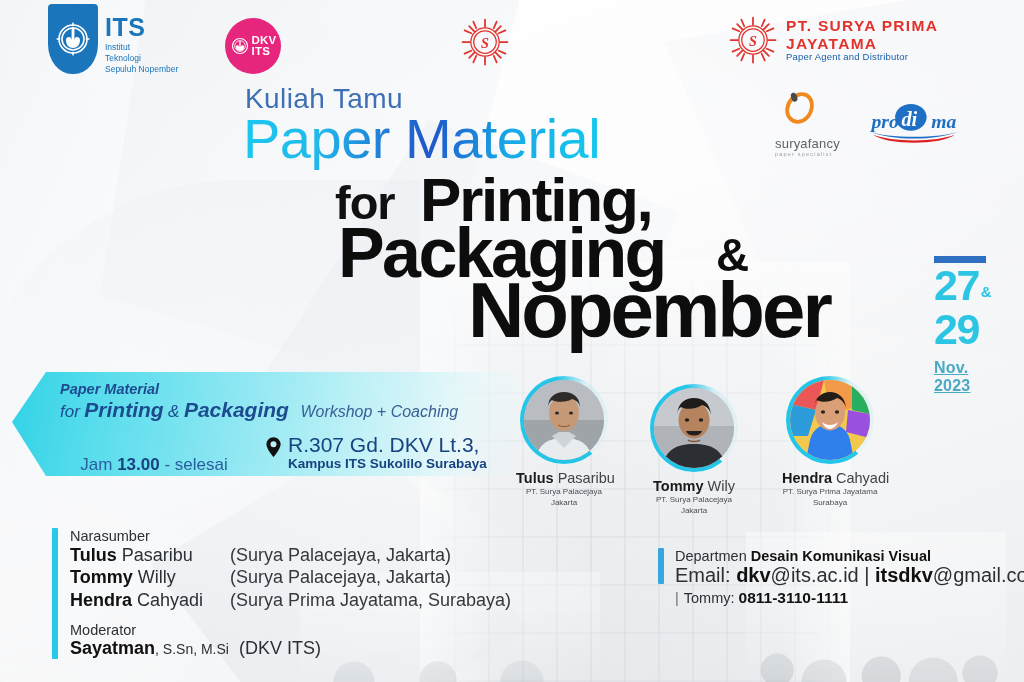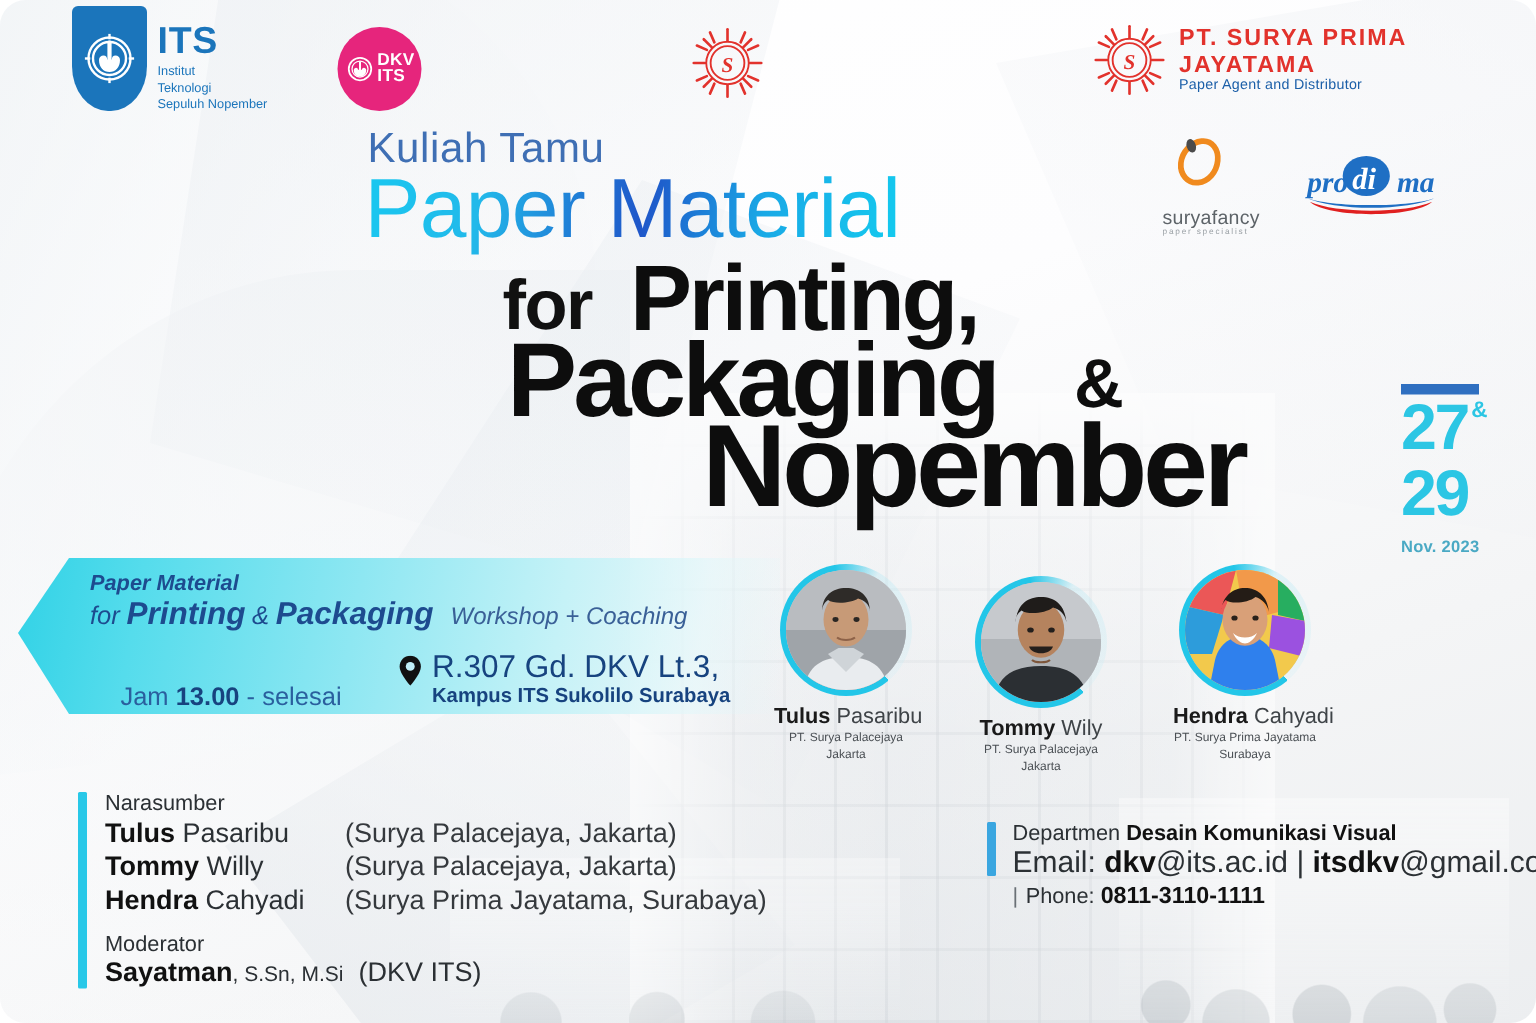--- a/index.html
+++ b/index.html
@@ -4,21 +4,20 @@
 <style>
   html,body{margin:0;padding:0;}
   body{
     width:1024px;height:682px;overflow:hidden;
     font-family:"Liberation Sans","DejaVu Sans",sans-serif;
     background:#ffffff;
   }
   #poster{
     position:relative;width:1024px;height:682px;overflow:hidden;
     background:linear-gradient(160deg,#ffffff 0%,#fdfdfe 40%,#f4f5f6 72%,#eceef0 100%);
-    border-radius:17px;
   }
 
   
   .fold{position:absolute;pointer-events:none;}
   .fold-a{left:-120px;top:-60px;width:520px;height:560px;
     background:linear-gradient(120deg,rgba(236,240,243,.95) 0%,rgba(250,251,252,.3) 60%);
     border-radius:0 70% 55% 0/0 60% 70% 0;transform:rotate(-6deg);}
   .fold-b{left:-40px;top:180px;width:460px;height:520px;
     background:linear-gradient(200deg,rgba(243,245,247,.9),rgba(255,255,255,.2));
     border-radius:60% 0 0 20%/55% 0 0 25%;}
@@ -111,25 +110,25 @@
 
   .hl-for{position:absolute;left:335px;top:175px;font-size:47px;font-weight:bold;color:#111;letter-spacing:-1px;}
   .hl-printing{position:absolute;left:420px;top:164px;font-size:62px;font-weight:bold;color:#0d0d0d;letter-spacing:-2.2px;}
   .hl-packaging{position:absolute;left:338px;top:213px;font-size:70px;font-weight:bold;color:#0d0d0d;letter-spacing:-2.6px;}
   .hl-amp{position:absolute;left:716px;top:228px;font-size:46px;font-weight:bold;color:#0d0d0d;}
   .hl-branding{position:absolute;left:468px;top:265px;font-size:78px;font-weight:bold;color:#0d0d0d;letter-spacing:-3px;}
 
   
   .datebadge{position:absolute;left:934px;top:256px;width:72px;text-align:left;}
   .db-rule{width:52px;height:7px;background:#2f6fc0;margin-bottom:5px;}
-  .db-row{display:flex;align-items:flex-start;line-height:.82;}
+  .db-row{display:flex;align-items:flex-end;line-height:.82;}
   .db-num{font-size:43px;font-weight:bold;color:#2cc6e4;letter-spacing:-1.5px;}
   .db-amp{font-size:15px;font-weight:bold;color:#2cc6e4;margin-left:2px;margin-bottom:5px;}
   .db-num2{font-size:43px;font-weight:bold;color:#2cc6e4;letter-spacing:-1.5px;margin-top:2px;}
-  .db-month{font-size:11px;font-weight:bold;color:#4aa9c4;margin-top:5px;letter-spacing:.2px;}
+  .db-month{font-size:16px;font-weight:bold;color:#4aa9c4;margin-top:5px;letter-spacing:.2px;text-decoration:underline;}
 
   
   .banner{position:absolute;left:12px;top:372px;width:508px;height:104px;
     background:linear-gradient(100deg,#31d2e6 0%,#55dcec 16%,#8ee7f2 44%,#c5f2f7 70%,rgba(223,247,250,.55) 88%,rgba(235,250,252,0) 100%);
     clip-path:polygon(0 48%,34px 0,508px 0,508px 104px,34px 104px);}
   .banner-line1{position:absolute;left:60px;top:381px;font-size:14.5px;font-style:italic;
     font-weight:bold;color:#1d4b8f;}
   .banner-line2{position:absolute;left:60px;top:398px;font-style:italic;color:#1d4b8f;white-space:nowrap;}
   .banner-line2 .lt{font-size:17px;font-weight:400;}
   .banner-line2 .bd{font-size:21px;font-weight:bold;}
@@ -468,18 +467,18 @@
   <div class="contact">
     <div class="contact-bar"></div>
     <div>
       <div class="c-dept">
         <span>Departmen </span><b>Desain Komunikasi Visual</b>
       </div>
       <div class="c-mail">
         <span>Email: </span><b>dkv</b><span>@its.ac.id</span><span> | </span><b>itsdkv</b><span>@gmail.com</span>
       </div>
       <div class="c-phone">
-        <span class="tick">|</span><span>Phone: </span><b>0811-3110-1111</b>
+        <span class="tick">|</span><span>Tommy: </span><b>0811-3110-1111</b>
       </div>
     </div>
   </div>
 
 </div>
 
 </body></html>

